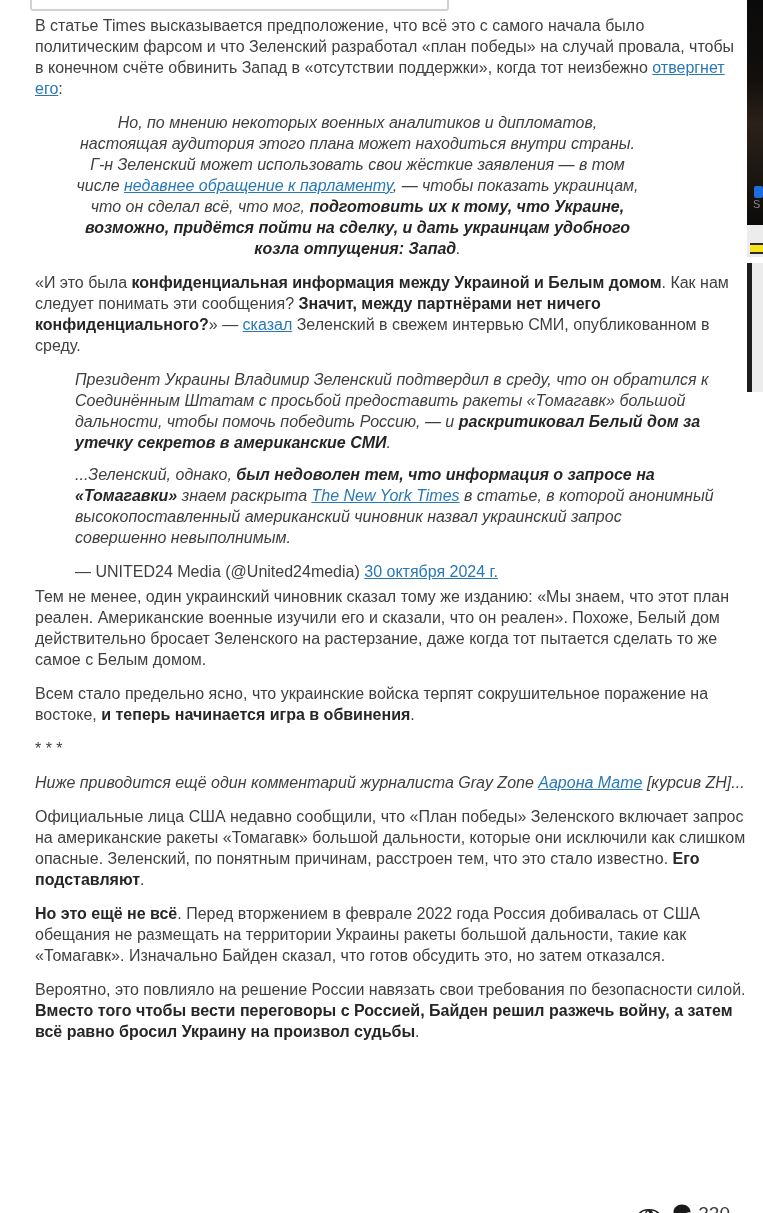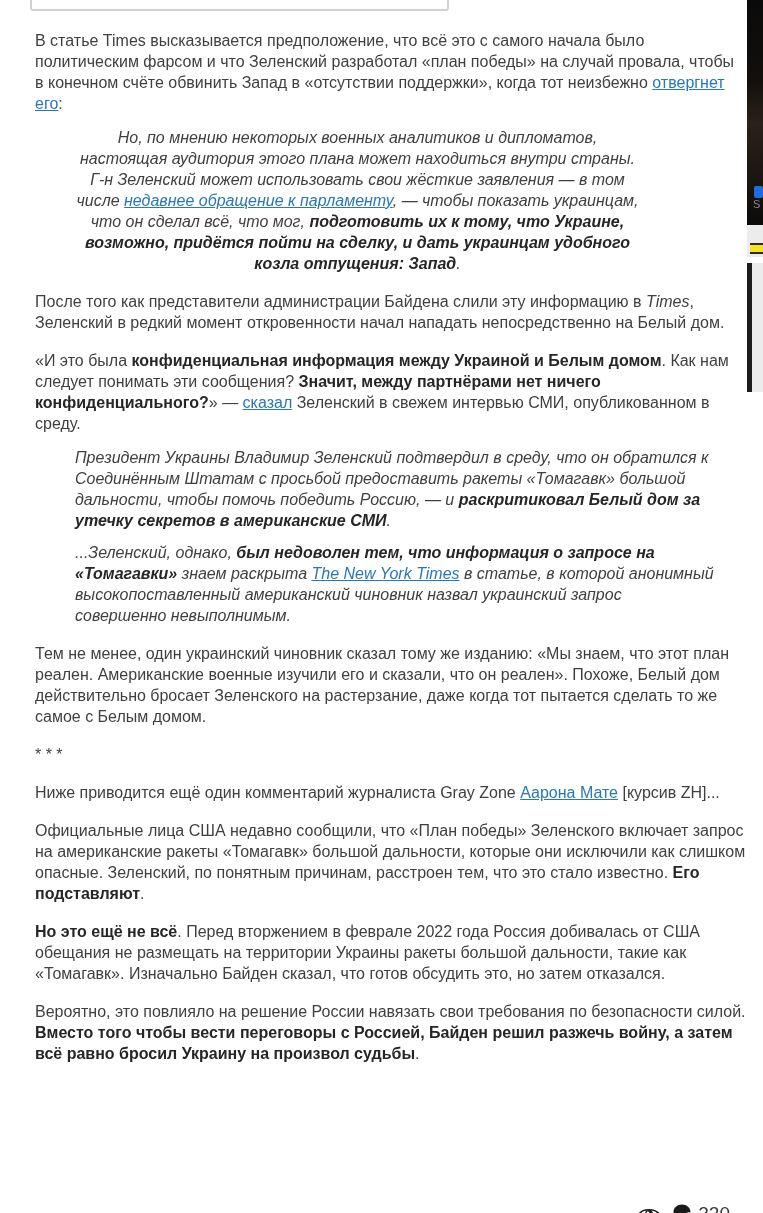--- a/index.html
+++ b/index.html
@@ -12,32 +12,32 @@
   
   .embed-remnant{
     position:absolute;left:30px;top:-30px;width:415px;height:37px;
     border:2px solid #d2d2d2;border-radius:3px;background:#fff;
   }
   
   .article{
     position:absolute;left:35px;top:13px;width:712px;
     font-size:16px;line-height:21px;
   }
-  .article p{margin:17px 0 13px 0;}
+  .article p{margin:2px 0 13px 0;}
   .article a{color:#2878b8;text-decoration:underline;cursor:pointer;}
   .article strong{font-weight:bold;color:#262626;}
   blockquote{margin:4px 0 13px 40px;padding:0;}
   blockquote.quote{font-style:italic;}
   blockquote.quote.narrow{max-width:565px;text-align:center;}
   blockquote.quote.wide{max-width:640px;}
   blockquote.quote p{margin:0 0 11px 0;}
   blockquote.tweet{margin:4px 0 4px 40px;max-width:560px;font-style:normal;}
   blockquote.tweet p{margin:0 0 7px 0;}
   blockquote p:last-child{margin-bottom:0;}
-  .italic{}
+  .italic{font-style:italic;}
   
   .rail-thumb{
     position:absolute;left:747px;top:0;width:16px;height:225px;
     background:linear-gradient(180deg,#0a0a0a 0%,#120f0c 35%,#2a2118 55%,#0c0b0a 100%);
   }
   .rail-thumb .chip{
     position:absolute;left:7px;top:186px;width:9px;height:12px;
     background:#1e6be0;border-radius:2px;
   }
   .rail-thumb .glyph{
@@ -66,29 +66,30 @@
 </head>
 <body>
 
 <div class="embed-remnant"></div>
 
 <div class="article" id="article-blocks">
     <p><span>В статье Times высказывается предположение, что всё это с самого начала было политическим фарсом и что Зеленский разработал «план победы» на случай провала, чтобы в конечном счёте обвинить Запад в «отсутствии поддержки», когда тот неизбежно </span><a href="#">отвергнет его</a><span>:</span></p>
     <blockquote class="quote narrow">
       <p><span>Но, по мнению некоторых военных аналитиков и дипломатов, настоящая аудитория этого плана может находиться внутри страны. Г-н Зеленский может использовать свои жёсткие заявления — в том числе </span><a href="#">недавнее обращение к парламенту</a><span>, — чтобы показать украинцам, что он сделал всё, что мог, </span><strong>подготовить их к тому, что Украине, возможно, придётся пойти на сделку, и дать украинцам удобного козла отпущения: Запад</strong><span>.</span></p>
     </blockquote>
-    <p><span>После того как представители администрации Байдена слили эту информацию в </span><em>Times</em><span>, Зеленский в редкий момент откровенности начал нападать непосредственно на Белый дом.</span></p>
     <p><span>«И это была </span><strong>конфиденциальная информация между Украиной и Белым домом</strong><span>. Как нам следует понимать эти сообщения? </span><strong>Значит, между партнёрами нет ничего конфиденциального?</strong><span>» — </span><a href="#">сказал</a><span> Зеленский в свежем интервью СМИ, опубликованном в среду.</span></p>
     <blockquote class="quote wide">
       <p><span>Президент Украины Владимир Зеленский подтвердил в среду, что он обратился к Соединённым Штатам с просьбой предоставить ракеты «Томагавк» большой дальности, чтобы помочь победить Россию, — и </span><strong>раскритиковал Белый дом за утечку секретов в американские СМИ</strong><span>.</span></p>
       <p><span>...Зеленский, однако, </span><strong>был недоволен тем, что информация о запросе на «Томагавки»</strong><span> знаем раскрыта </span><a href="#">The New York Times</a><span> в статье, в которой анонимный высокопоставленный американский чиновник назвал украинский запрос совершенно невыполнимым.</span></p>
     </blockquote>
     <blockquote class="tweet">
+      <p><span>— UNITED24 Media (@United24media) </span><a href="#">30 октября 2024 г.</a></p>
     </blockquote>
     <p><span>Тем не менее, один украинский чиновник сказал тому же изданию: «Мы знаем, что этот план реален. Американские военные изучили его и сказали, что он реален». Похоже, Белый дом действительно бросает Зеленского на растерзание, даже когда тот пытается сделать то же самое с Белым домом.</span></p>
+    <p><span>Всем стало предельно ясно, что украинские войска терпят сокрушительное поражение на востоке, </span><strong>и теперь начинается игра в обвинения</strong><span>.</span></p>
     <p><span>* * *</span></p>
     <p class="italic"><span>Ниже приводится ещё один комментарий журналиста Gray Zone </span><a href="#">Аарона Мате</a><span> [курсив ZH]...</span></p>
     <p><span>Официальные лица США недавно сообщили, что «План победы» Зеленского включает запрос на американские ракеты «Томагавк» большой дальности, которые они исключили как слишком опасные. Зеленский, по понятным причинам, расстроен тем, что это стало известно. </span><strong>Его подставляют</strong><span>.</span></p>
     <p><strong>Но это ещё не всё</strong><span>. Перед вторжением в феврале 2022 года Россия добивалась от США обещания не размещать на территории Украины ракеты большой дальности, такие как «Томагавк». Изначально Байден сказал, что готов обсудить это, но затем отказался.</span></p>
     <p><span>Вероятно, это повлияло на решение России навязать свои требования по безопасности силой. </span><strong>Вместо того чтобы вести переговоры с Россией, Байден решил разжечь войну, а затем всё равно бросил Украину на произвол судьбы</strong><span>.</span></p>
   </div>
 
 <div class="rail-thumb">
   <div class="chip"></div>
   <div class="glyph">S</div>

